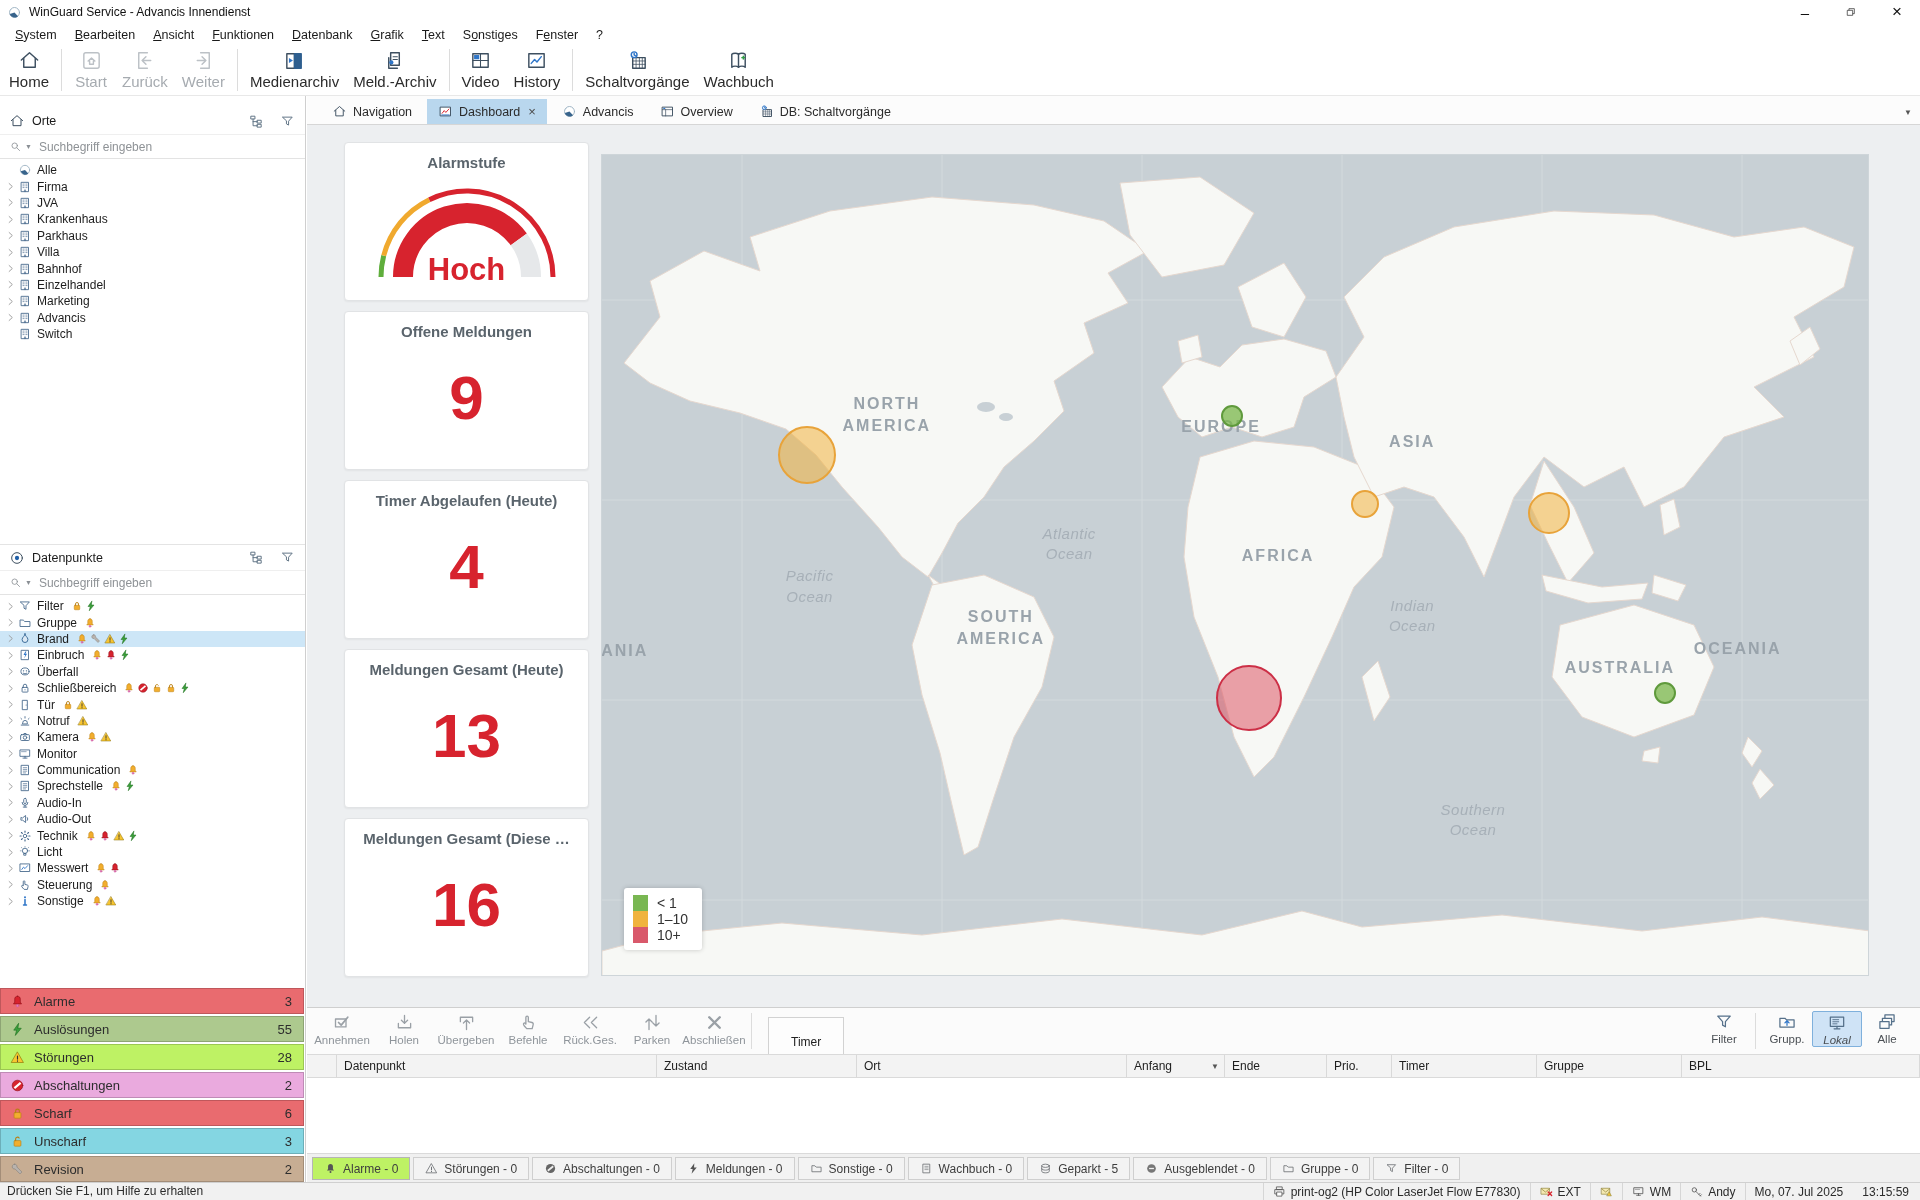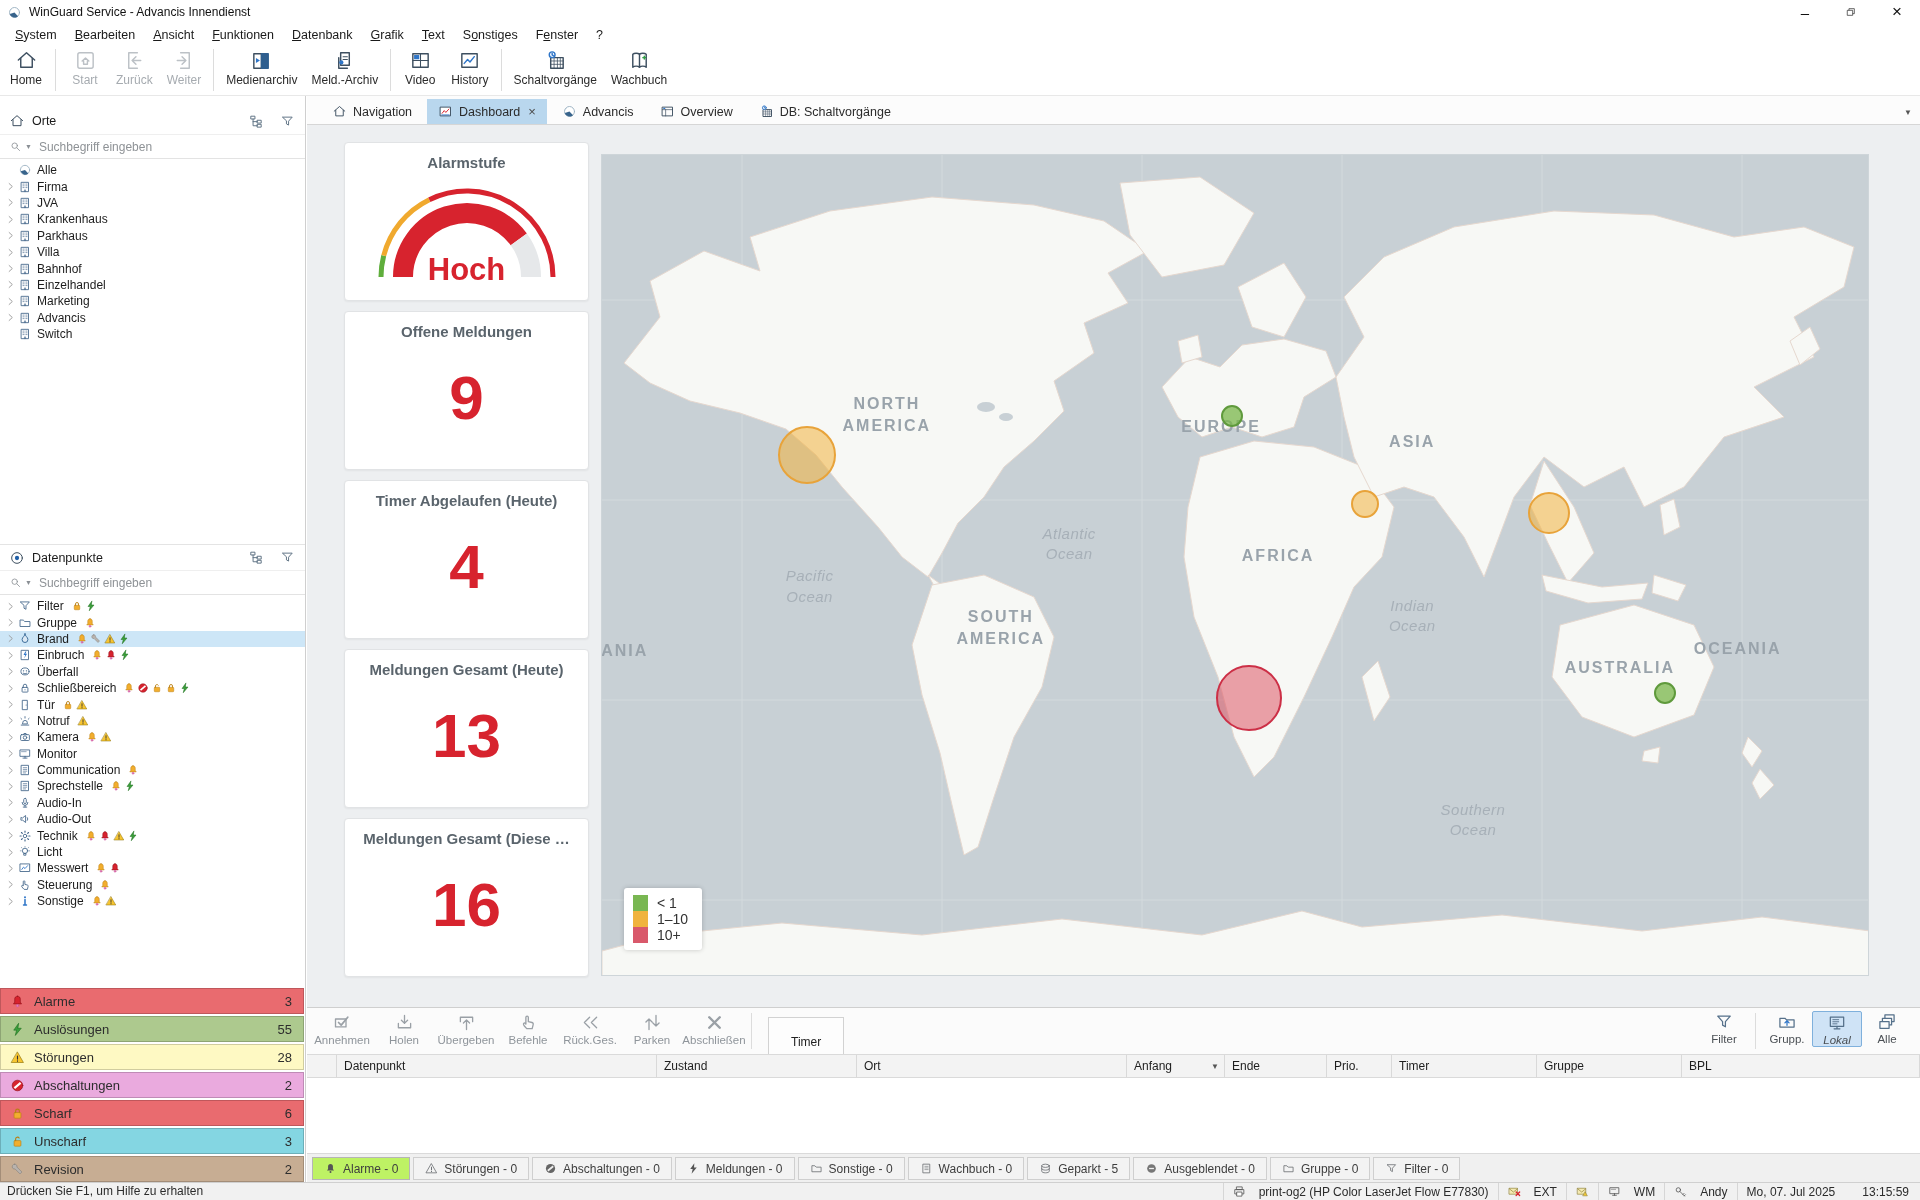--- a/index.html
+++ b/index.html
@@ -18,21 +18,21 @@
   .wc { width:46px; height:100%; display:flex; align-items:center; justify-content:center; color:#111; font-size:15px; }
   .wc .ic { width:10px; height:10px; }
 
   
   .menubar { position:absolute; left:0; top:24px; right:0; height:21px; display:flex; align-items:center; padding-left:6px; background:#fff; }
   .menu-item { padding:2px 9px; font-size:12.5px; color:#1a1a1a; }
 
   
   .toolbar { position:absolute; left:0; top:45px; right:0; height:51px; display:flex; align-items:flex-start; padding:2px 2px 0; background:#fff; border-bottom:1px solid #e8e8e8; }
   .tb-sep { width:1px; height:42px; background:#dcdcdc; margin:2px 5px 0; }
-  .tbtn { display:flex; flex-direction:column; align-items:center; min-width:48px; padding:2px 7px 0; color:#2b2b2b; font-size:12px; }
+  .tbtn { display:flex; flex-direction:column; align-items:center; min-width:48px; padding:2px 7px 0; color:#2b2b2b; font-size:15px; }
   .tbtn .ic { width:23px; height:23px; color:#3d4f60; margin-bottom:1px; }
   .tbtn.disabled { color:#a6abb0; }
   .tbtn.disabled .ic { color:#bcc1c6; }
 
   
   .sidebar { position:absolute; left:0; top:96px; width:306px; bottom:18px; background:#fff; border-right:1px solid #cfcfcf; }
   .panel-head { height:26px; display:flex; align-items:center; gap:7px; padding:0 10px 0 9px; }
   .panel-head .p-ic { width:16px; height:16px; color:#3d4f60; }
   .panel-head .p-title { font-size:12.5px; color:#1a1a1a; }
   .panel-head .spacer { flex:1; }
@@ -109,21 +109,21 @@
   .wb-body { height:75px; background:#fff; }
   .wb-counters { height:30px; background:#f0f0f0; border-top:1px solid #dadada; display:flex; align-items:flex-start; padding:3px 0 0 5px; gap:3px; }
   .ctab { display:inline-flex; align-items:center; gap:6px; height:23px; padding:0 11px; background:#f3f3f3; border:1px solid #cfcfcf; font-size:12px; color:#3e3e3e; white-space:nowrap; }
   .ctab.active { background:#bef264; border-color:#b5b5b5; }
   .ctab .ic { width:13px; height:13px; color:#6b6f73; }
 
   
   .statusbar { position:absolute; left:0; right:0; bottom:0; height:18px; background:#f1f1f1; border-top:1px solid #d0d0d0; font-size:12px; color:#2b2b2b; }
   .sb-left { position:absolute; left:7px; top:1px; }
   .sb-right { position:absolute; right:2px; top:0; height:100%; display:flex; align-items:center; }
-  .sb-seg { display:flex; align-items:center; gap:13px; padding:0 9px; border-left:1px solid #d6d6d6; height:100%; }
+  .sb-seg { display:flex; align-items:center; gap:5px; padding:0 9px; border-left:1px solid #d6d6d6; height:100%; }
   .sb-seg .ic { width:13px; height:13px; color:#555; }
   .sb-time { margin-left:14px; }
 </style>
 </head>
 <body>
 
 <div class="app">
 
   <div class="titlebar">
     <span class="ic logo" id="title-logo">
@@ -991,21 +991,21 @@
         </div>
         <div class="bar" style="background: rgb(173, 201, 142);">
           <span class="ic b-ic" style="width: 15px; height: 15px;">
             <svg viewBox="0 0 24 24">
               <path d="M13.5 2.5 6 13h4.5L8.5 21.5 18 10h-5z" fill="#3ca03c" stroke="#1e6e1e" stroke-width="1"></path>
             </svg>
           </span>
           <span>Auslösungen</span>
           <span class="val">55</span>
         </div>
-        <div class="bar" style="background: #fef9c3;">
+        <div class="bar" style="background: #bef264;">
           <span class="ic b-ic" style="width: 15px; height: 15px;">
             <svg viewBox="0 0 24 24">
               <path d="M12 3.5 21.5 20h-19z" fill="#f7c531" stroke="#8a6d00" stroke-width="1"></path>
               <path d="M12 9.5v5M12 17.2v.6" stroke="#333" stroke-width="1.8"></path>
             </svg>
           </span>
           <span>Störungen</span>
           <span class="val">28</span>
         </div>
         <div class="bar" style="background: rgb(234, 170, 222);">

